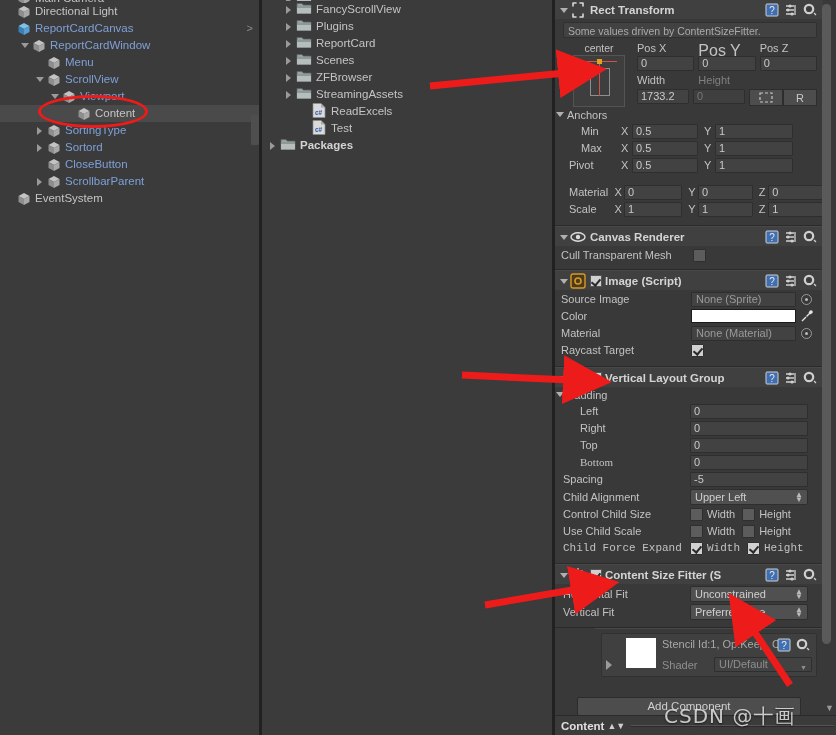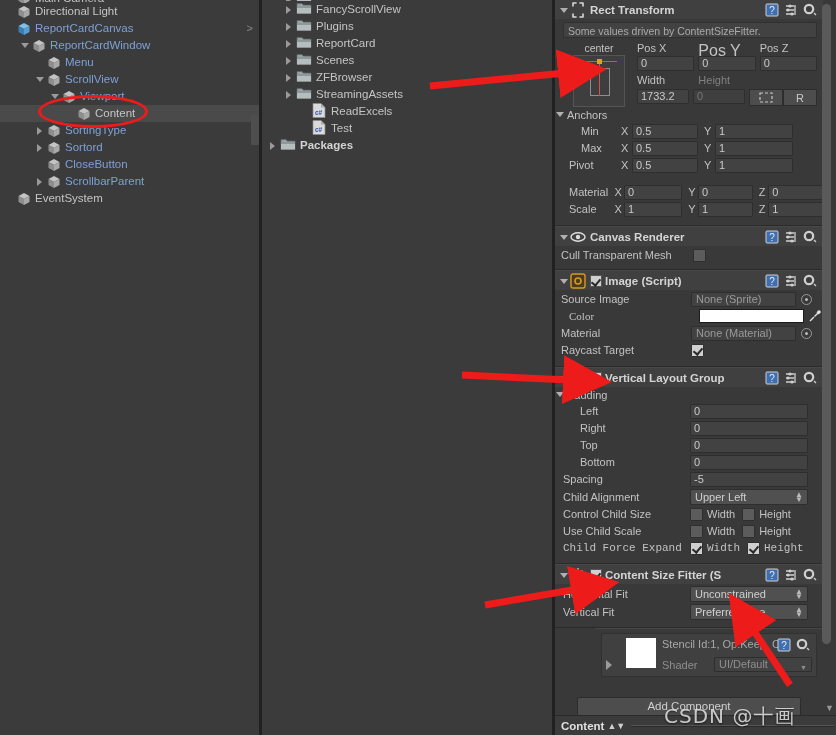--- a/index.html
+++ b/index.html
@@ -721,21 +721,21 @@
                   <path d="M11 10l2 2" stroke="#cfcfcf" stroke-width="1.3"></path>
                 </svg></span>
           </div>
         </div>
 
         <div class="row" style="padding-left:6px;">
           <span class="lbl" style="width:130px;">Source Image</span>
           <div class="objfield" style="width:105px;">None (Sprite)</div>
           <div class="radio-o" style="margin-left:5px;"></div>
         </div>
-        <div class="row" style="padding-left:14px;font-family:Liberation Serif, serif;">
+        <div class="row" style="padding-left:6px;">
           <span class="lbl" style="width:130px;">Color</span>
           <div class="colorfield" style="width:105px;"></div>
           <span class="eyedrop" style="margin-left:4px;">
             <svg width="14" height="14" viewBox="0 0 14 14">
                 <path d="M2 12 L6 8 M6.5 7.5 L10 4 M9 3 L11 5" stroke="#e3e3e3" stroke-width="1.4" fill="none"></path>
                 <circle cx="11" cy="3" r="1.8" fill="#e3e3e3"></circle>
               </svg>
           </span>
         </div>
         <div class="row" style="padding-left:6px;">
@@ -794,21 +794,21 @@
         </div>
         <div class="row" style="padding-left:25px;">
           <span class="lbl" style="width:110px;">Right</span>
           <div class="fld" style="width:118px;">0</div>
         </div>
         <div class="row" style="padding-left:25px;">
           <span class="lbl" style="width:110px;">Top</span>
           <div class="fld" style="width:118px;">0</div>
         </div>
         <div class="row" style="padding-left:25px;">
-          <span class="lbl" style="width:110px;">Bottom</span>
+          <span class="lbl" style="width:110px;font-family:Liberation Serif, serif;">Bottom</span>
           <div class="fld" style="width:118px;">0</div>
         </div>
         <div class="row" style="padding-left:8px;">
           <span class="lbl" style="width:127px;">Spacing</span>
           <div class="fld" style="width:118px;">-5</div>
         </div>
         <div class="row" style="padding-left:8px;height:17px;">
           <span class="lbl" style="width:127px;">Child Alignment</span>
           <div class="dropdown" style="width:118px;">
             <span>Upper Left</span>

